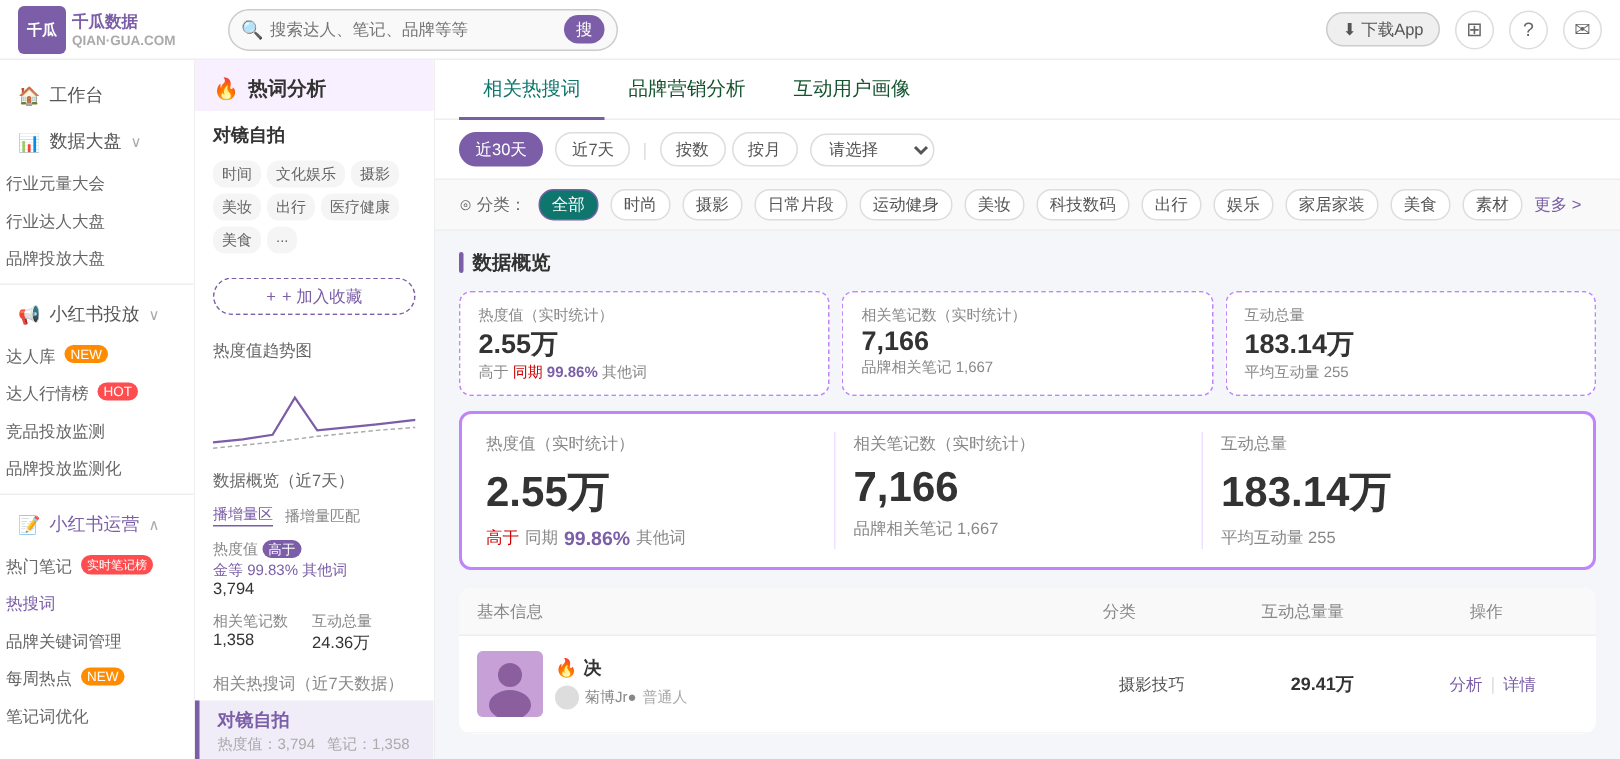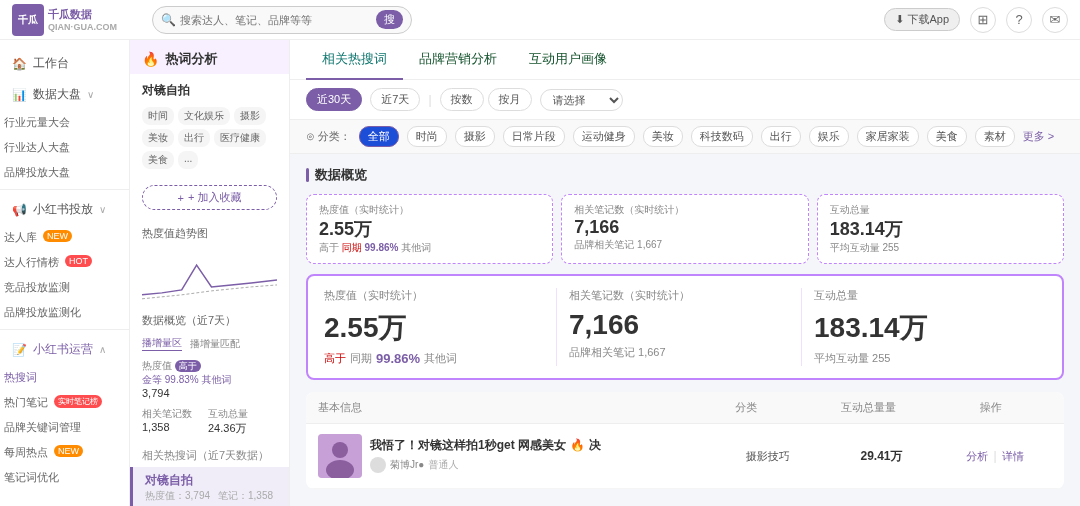--- a/index.html
+++ b/index.html
@@ -61,21 +61,21 @@
     .date-btn.active { background: #7b5ea7; color: #fff; border-color: #7b5ea7; }
     .filter-sep { color: #ddd; }
     .filter-btn-group { display: flex; gap: 4px; }
     .filter-btn { padding: 3px 10px; border-radius: 14px; border: 1px solid #ddd; font-size: 11px; cursor: pointer; color: #555; background: #fff; }
     .filter-select { padding: 3px 20px 3px 8px; border-radius: 14px; border: 1px solid #ddd; font-size: 11px; color: #555; background: #fff; cursor: pointer; }
 
     
     .category-bar { background: #f9f9f9; padding: 6px 16px; display: flex; align-items: center; gap: 8px; flex-wrap: wrap; border-bottom: 1px solid #eee; }
     .cat-label { font-size: 11px; color: #666; }
     .cat-btn { padding: 2px 8px; border-radius: 10px; border: 1px solid #ddd; font-size: 11px; cursor: pointer; color: #555; background: #fff; }
-    .cat-btn.active { background: #1d4ed8; color: #fff; border-color: #7b5ea7; }
+    .cat-btn.active { background: #0f766e; color: #fff; border-color: #7b5ea7; }
     .more-btn { color: #7b5ea7; font-size: 11px; cursor: pointer; }
 
     
     .data-section { padding: 12px 16px; }
     .section-title { font-size: 13px; font-weight: bold; color: #333; margin-bottom: 10px; display: flex; align-items: center; gap: 6px; }
     .section-title::before { content: ''; display: inline-block; width: 3px; height: 14px; background: #7b5ea7; border-radius: 2px; }
 
     
     .highlighted-stats { background: #fff; border: 2px solid #c084fc; border-radius: 8px; padding: 12px 16px; margin-bottom: 12px; display: flex; align-items: stretch; gap: 0; }
     .h-stat { flex: 1; padding: 0 12px; border-right: 1px solid #f0e0ff; }
@@ -182,26 +182,26 @@
           <span>品牌投放监测化</span>
         </div>
     </div>
     <div class="sidebar-divider"></div>
     <div class="sidebar-item active">
       <span>📝</span>
       <span>小红书运营</span>
       <span class="chevron">∧</span>
     </div>
     <div class="sub-items">
+      <div class="sub-item">
+          <span>热门笔记</span>
+          <span class="badge" style="font-size:8px;">实时笔记榜</span>
+        </div>
       <div class="sub-item active">
           <span>热搜词</span>
-        </div>
-      <div class="sub-item">
-          <span>热门笔记</span>
-          <span class="badge" style="font-size:8px;">实时笔记榜</span>
         </div>
       <div class="sub-item">
           <span>品牌关键词管理</span>
         </div>
       <div class="sub-item">
           <span>每周热点</span>
           <span class="badge badge-new">NEW</span>
         </div>
       <div class="sub-item">
           <span>笔记词优化</span>
@@ -369,21 +369,20 @@
         <div class="table-row">
           <div class="note-thumb">
             <svg width="44" height="44" viewBox="0 0 44 44" xmlns="http://www.w3.org/2000/svg">
               <rect width="44" height="44" fill="#c8a0d8"></rect>
               <circle cx="22" cy="16" r="8" fill="#8b5e9e"></circle>
               <ellipse cx="22" cy="36" rx="14" ry="10" fill="#8b5e9e"></ellipse>
             </svg>
           </div>
           <div class="note-info">
             <div class="note-title">
-              <span>我悟了！对镜这样拍1秒get 网感美女</span>
               <span class="fire">🔥</span>
               <span>决</span>
             </div>
             <div class="note-author">
               <div class="author-avatar"></div>
               <span>菊博Jr●</span>
               <span style="color:#aaa;">普通人</span>
             </div>
           </div>
           <div class="col-cat">摄影技巧</div>

